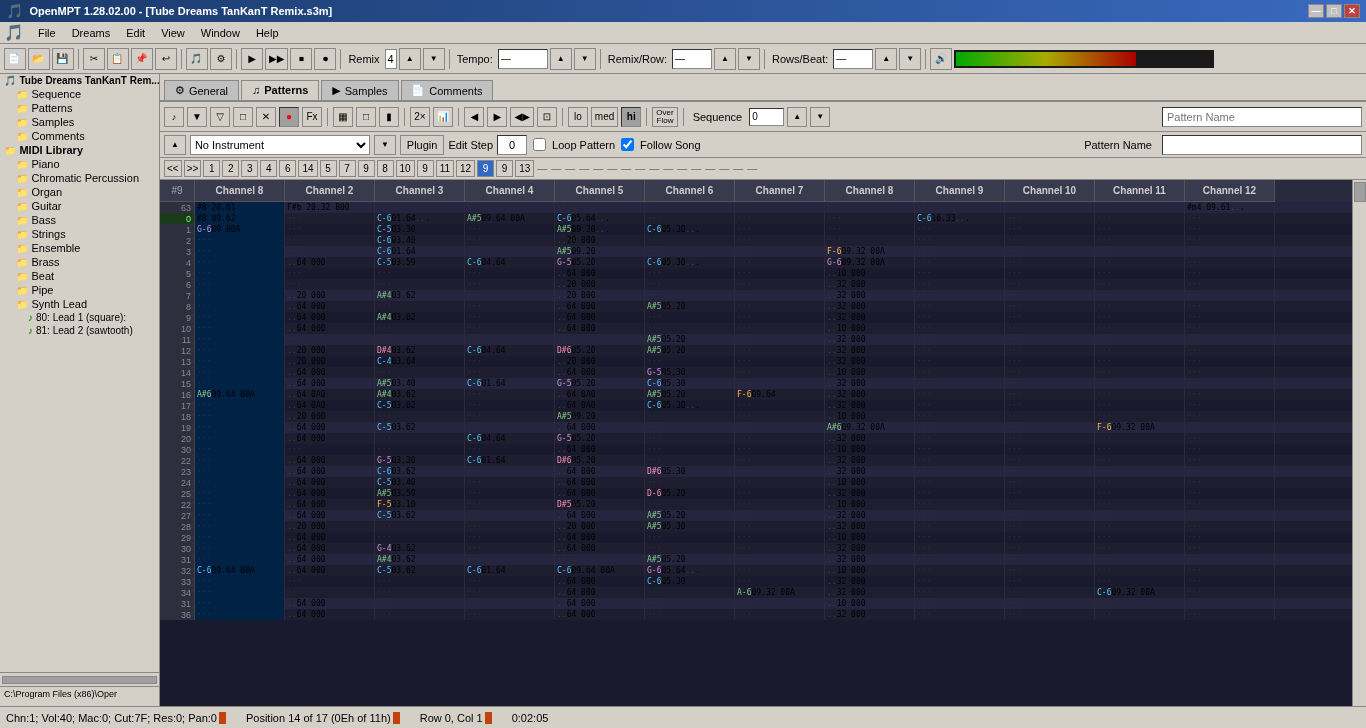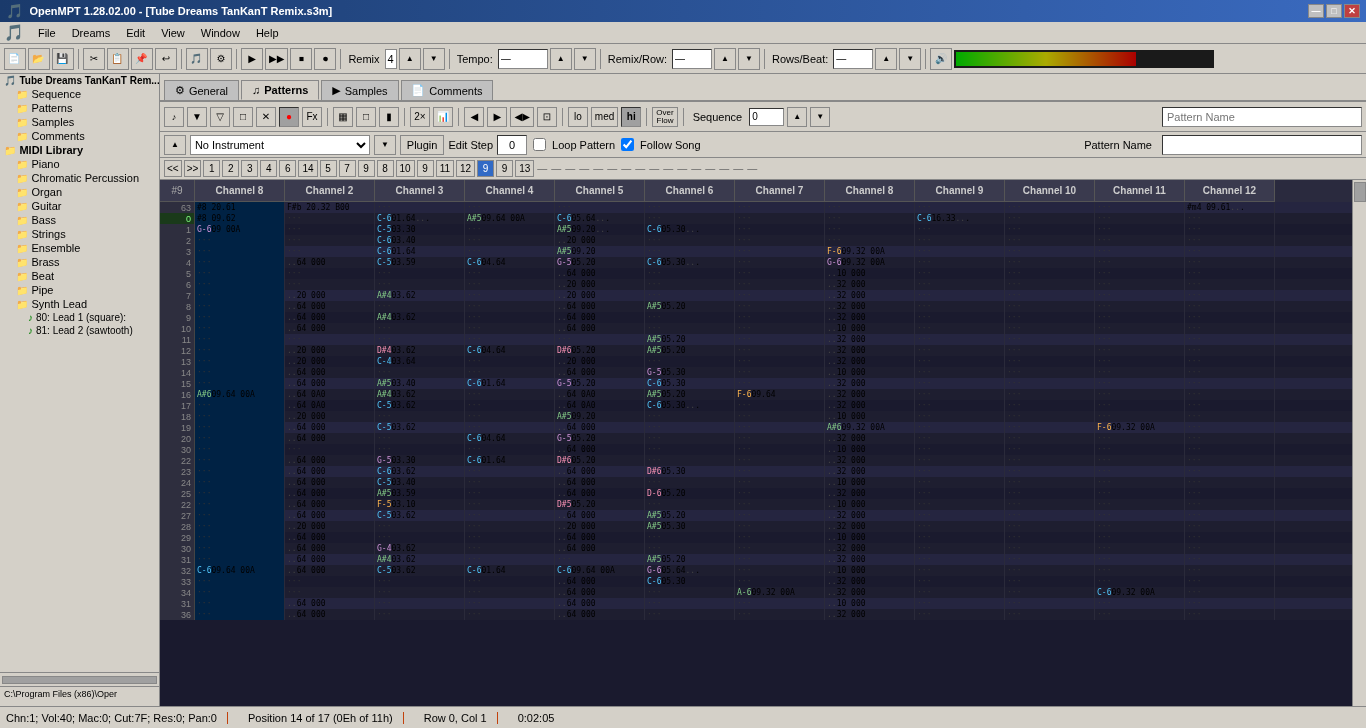--- a/index.html
+++ b/index.html
@@ -78,21 +78,21 @@
     .grid-row:nth-child(even) { background: #1e1e30; }
     .grid-row:nth-child(odd) { background: #1a1a2e; }
     .grid-row.highlight { background: #252540; }
     .row-num { width: 35px; min-width: 35px; height: 11px; background: #2e2e3e; border-right: 1px solid #444; display: flex; align-items: center; justify-content: flex-end; padding-right: 3px; color: #888; font-size: 9px; }
     .ch-cell { width: 90px; min-width: 90px; height: 11px; border-right: 1px solid #2a2a3a; display: flex; align-items: center; padding: 0 2px; font-size: 8px; font-family: monospace; overflow: hidden; white-space: nowrap; cursor: default; }
     .ch-cell.active-col { background: #002244; }
     .dots { color: #444; }
     
     
     #statusbar { background: #d4d0c8; height: 22px; display: flex; align-items: center; padding: 0 6px; border-top: 1px solid #888; font-size: 11px; gap: 20px; }
-    .status-seg { border-right: 1px solid #c2410c; padding-right: 10px; }
+    .status-seg { border-right: 7px solid #c2410c; padding-right: 2px; }
     
     
     ::-webkit-scrollbar { width: 14px; height: 14px; }
     ::-webkit-scrollbar-track { background: #d4d0c8; }
     ::-webkit-scrollbar-thumb { background: #a0a0a0; border: 1px solid #888; }
     
     .vu-meter { width: 260px; height: 18px; background: #1a1a1a; display: flex; align-items: center; }
     .vu-fill { height: 14px; background: linear-gradient(to right, #00aa00, #aaaa00, #aa0000); width: 180px; margin: 2px; }
     
     #gridbody { display: flex; flex-direction: column; }

